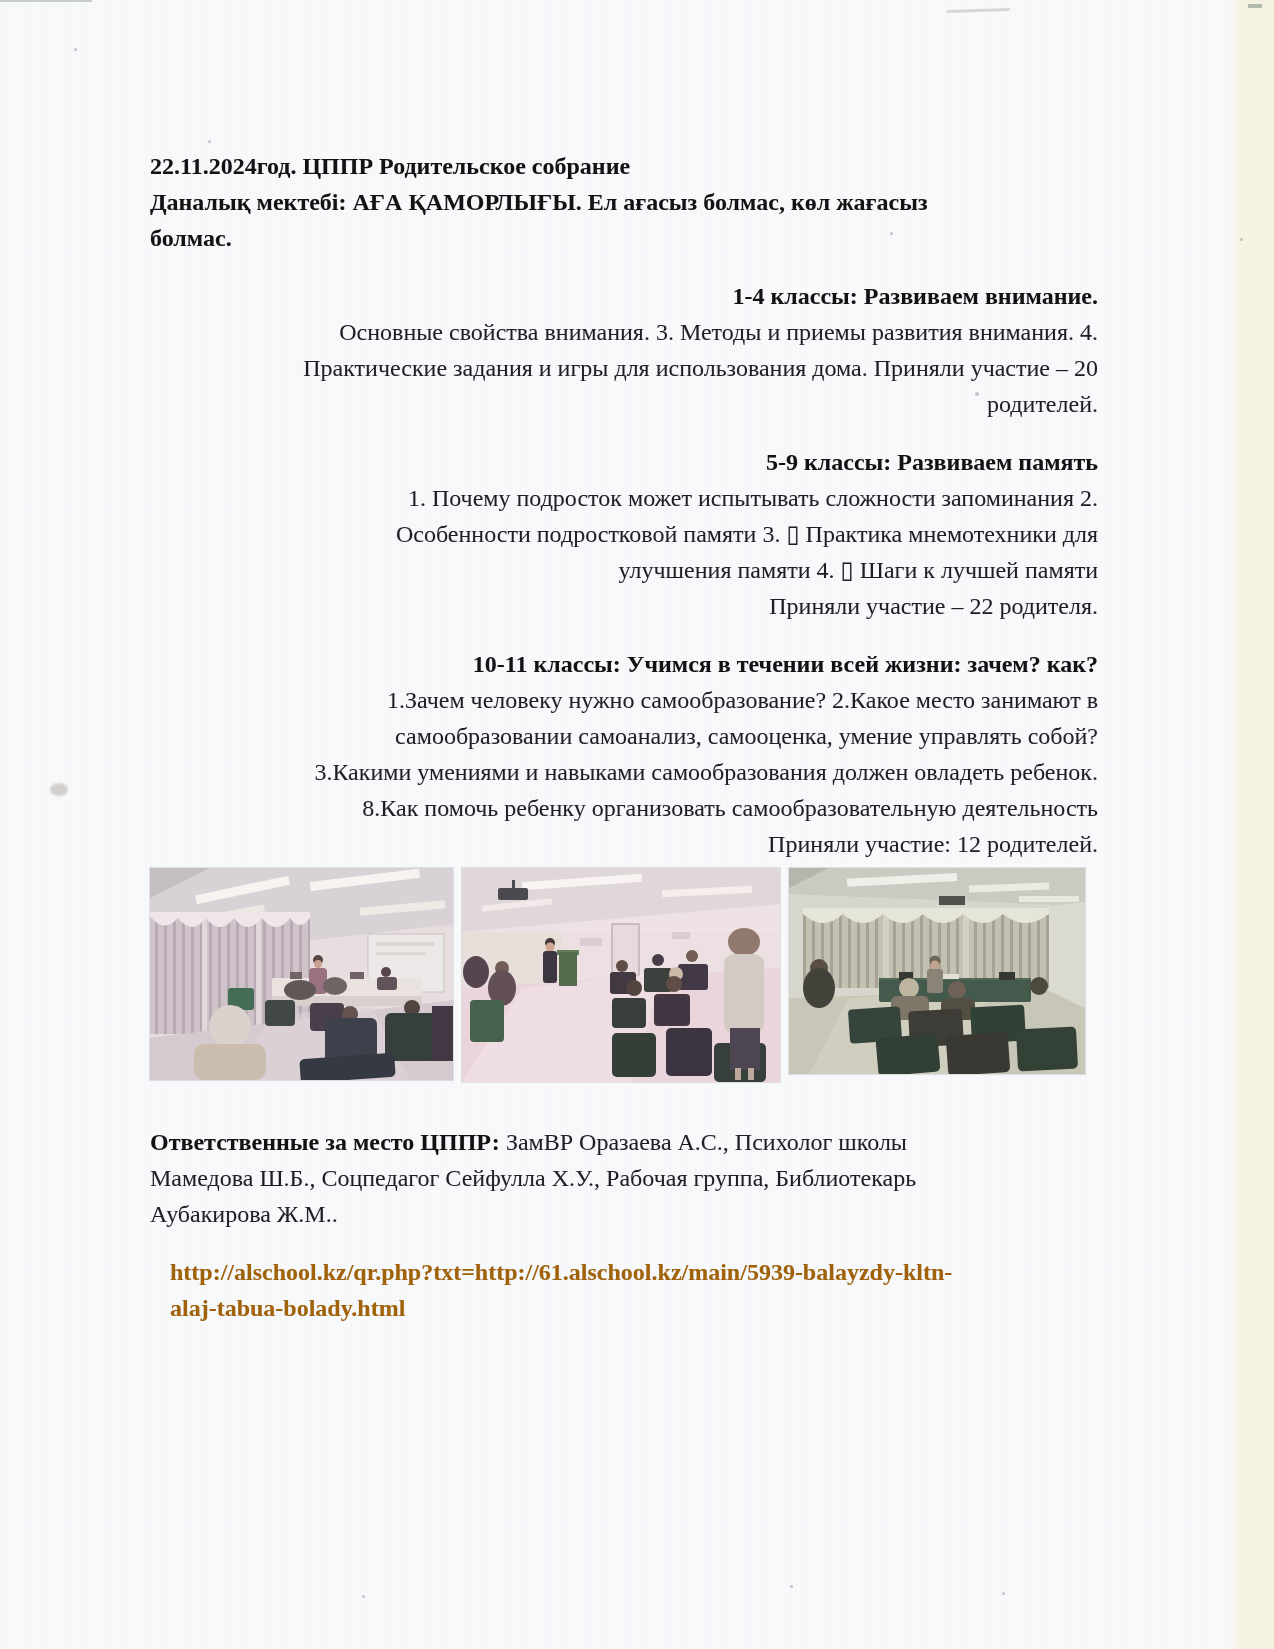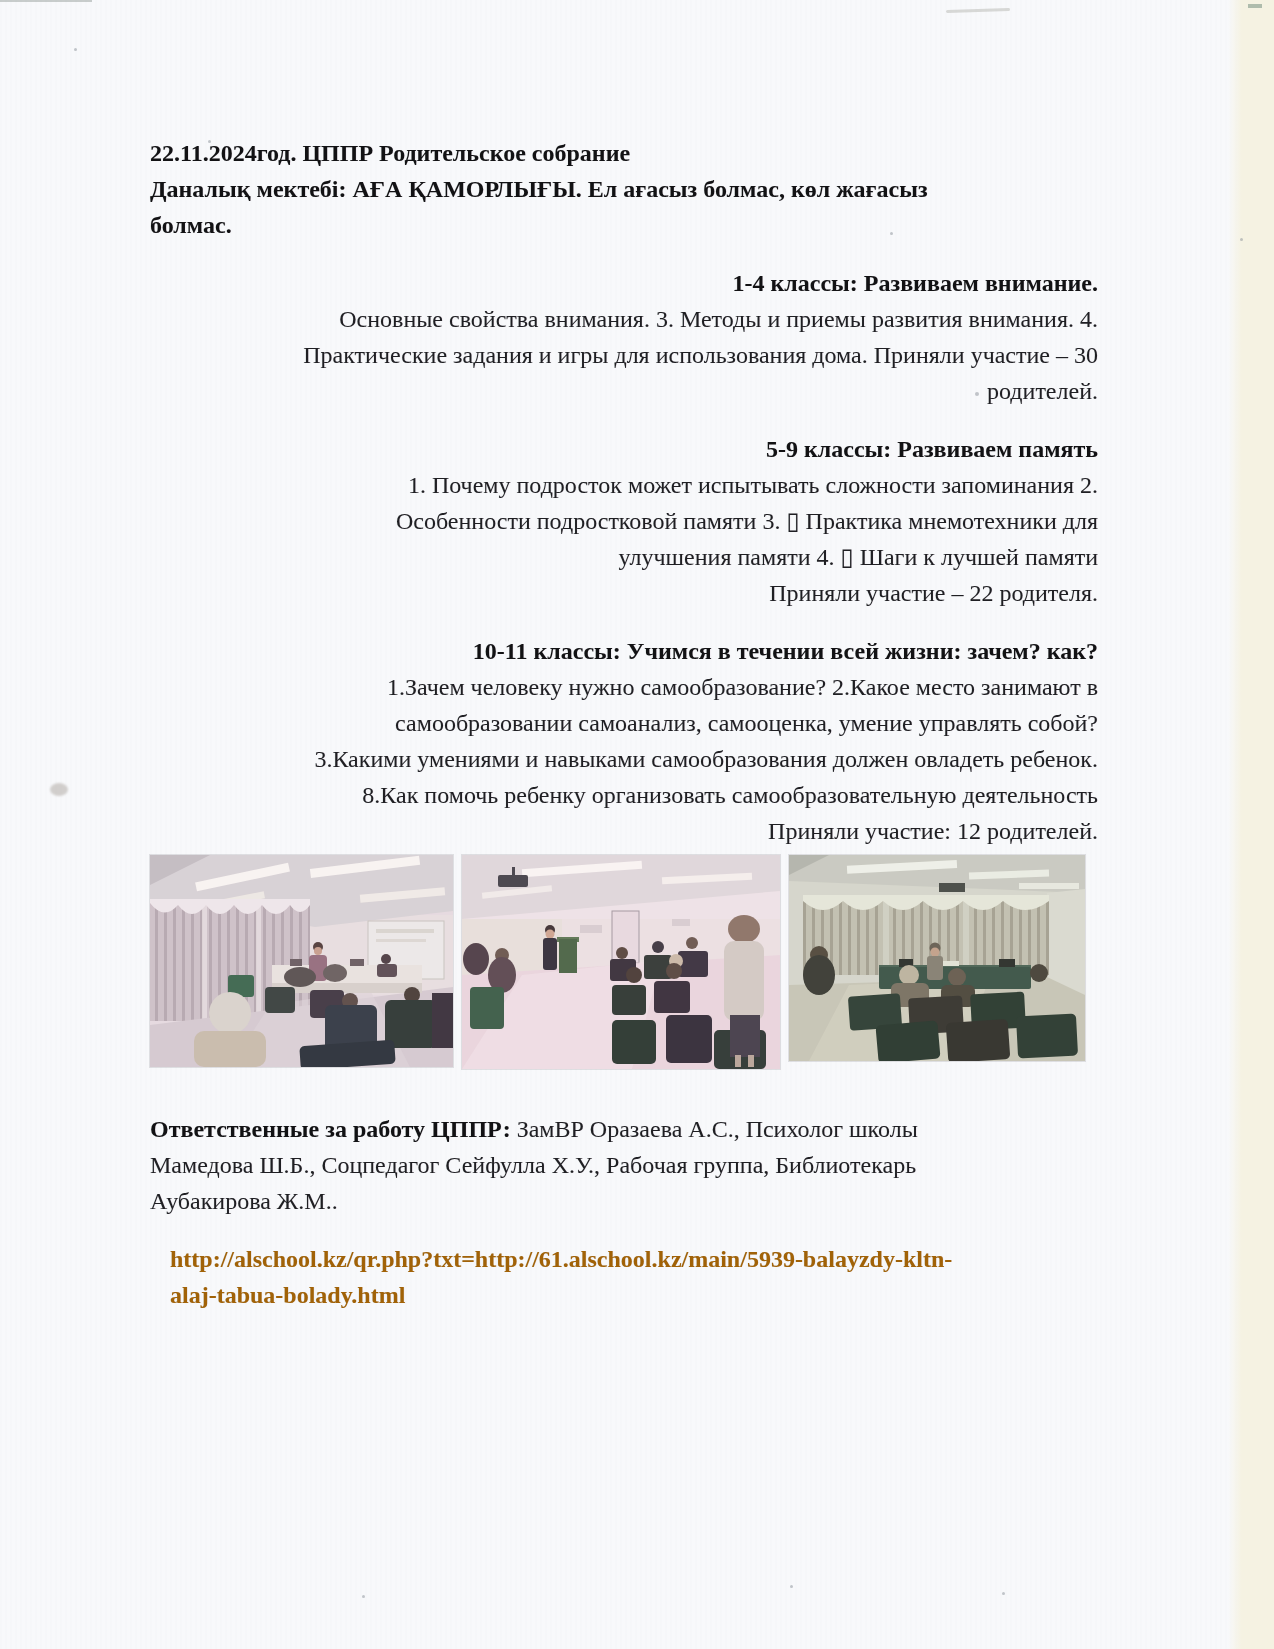--- a/index.html
+++ b/index.html
@@ -17,21 +17,21 @@
   }
   .topline{position:absolute;left:0;top:0;width:92px;height:2px;background:#7f8a84;opacity:.4;}
   .speck{position:absolute;border-radius:50%;background:#8a8f98;opacity:.5;}
   .smudge{position:absolute;left:50px;top:783px;width:18px;height:13px;border-radius:50%;
     background:#b2aca6;opacity:.55;filter:blur(1px);}
   .pencil{position:absolute;left:946px;top:9px;width:64px;height:3px;background:#9a9a92;
     opacity:.35;transform:rotate(-2deg);border-radius:2px;}
   .corner-mark{position:absolute;left:1248px;top:4px;width:14px;height:4px;background:#5a7a6a;opacity:.45;}
 
   .content{
-    position:absolute;left:150px;top:135px;width:948px;
+    position:absolute;left:150px;top:148px;width:948px;
     font-size:24px;line-height:36px;
     text-shadow:0.5px 0.3px 0 rgba(150,60,120,0.10), -0.5px -0.3px 0 rgba(60,130,90,0.10);
   }
   .tline{white-space:nowrap;}
   .bold{font-weight:700;color:#121214;}
   section{margin-top:22px;text-align:right;}
   .photos{margin-top:6px;display:flex;align-items:flex-start;gap:9px;}
   .photos figure{margin:0;line-height:0;box-shadow:0 0 0 1px rgba(130,130,135,0.22);}
   .photo3{margin-top:5px;}
   .responsible{margin-top:42px;}
@@ -64,21 +64,21 @@
     <div class="para bold">
         <div class="tline">22.11.2024год. ЦППР Родительское собрание</div>
         <div class="tline">Даналық мектебі: АҒА ҚАМОРЛЫҒЫ. Ел ағасыз болмас, көл жағасыз</div>
         <div class="tline">болмас.</div>
       </div>
 
     <section>
       <div class="tline bold">1-4 классы: Развиваем внимание.</div>
       <div>
           <div class="tline">Основные свойства внимания. 3. Методы и приемы развития внимания. 4.</div>
-          <div class="tline">Практические задания и игры для использования дома. Приняли участие – 30</div>
+          <div class="tline">Практические задания и игры для использования дома. Приняли участие – 20</div>
           <div class="tline">родителей.</div>
         </div>
     </section>
 
     <section>
       <div class="tline bold">5-9 классы: Развиваем память</div>
       <div>
           <div class="tline">1. Почему подросток может испытывать сложности запоминания 2.</div>
           <div class="tline">Особенности подростковой памяти 3. ▯ Практика мнемотехники для</div>
           <div class="tline">улучшения памяти 4. ▯ Шаги к лучшей памяти</div>
@@ -242,21 +242,21 @@
           <rect x="158" y="166" width="62" height="40" rx="5" fill="#332f2b" transform="rotate(-4 189 186)"></rect>
           <rect x="228" y="160" width="60" height="42" rx="5" fill="#2d3930" transform="rotate(-3 258 181)"></rect>
           <rect width="296" height="206" fill="#8fbf9a" opacity="0.07"></rect>
         </svg>
       </figure>
 
     </div>
 
     <div class="responsible">
       <div class="tline">
-        <span class="bold">Ответственные за работу ЦППР:</span><span> ЗамВР Оразаева А.С., Психолог школы</span>
+        <span class="bold">Ответственные за место ЦППР:</span><span> ЗамВР Оразаева А.С., Психолог школы</span>
       </div>
       <div class="tline">Мамедова Ш.Б., Соцпедагог Сейфулла Х.У., Рабочая группа, Библиотекарь</div>
       <div class="tline">Аубакирова Ж.М..</div>
     </div>
 
     <div class="qr-link" title="http://alschool.kz/qr.php?txt=http://61.alschool.kz/main/5939-balayzdy-kltn-alaj-tabua-bolady.html">
       <div class="tline">http://alschool.kz/qr.php?txt=http://61.alschool.kz/main/5939-balayzdy-kltn-</div>
       <div class="tline">alaj-tabua-bolady.html</div>
     </div>
 

